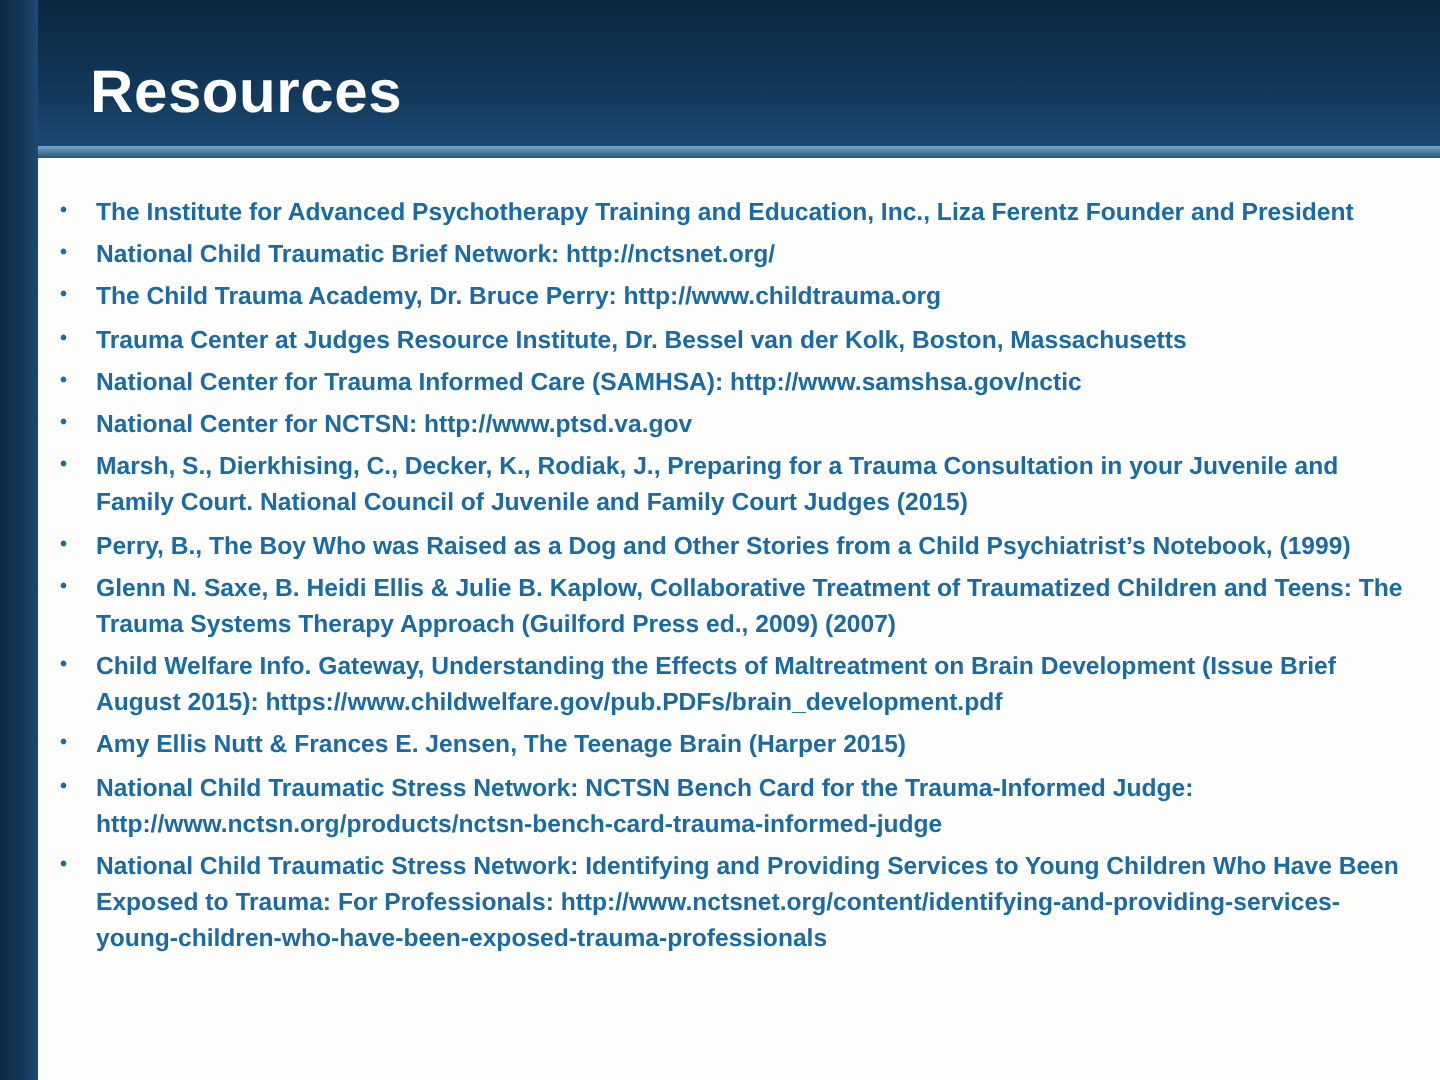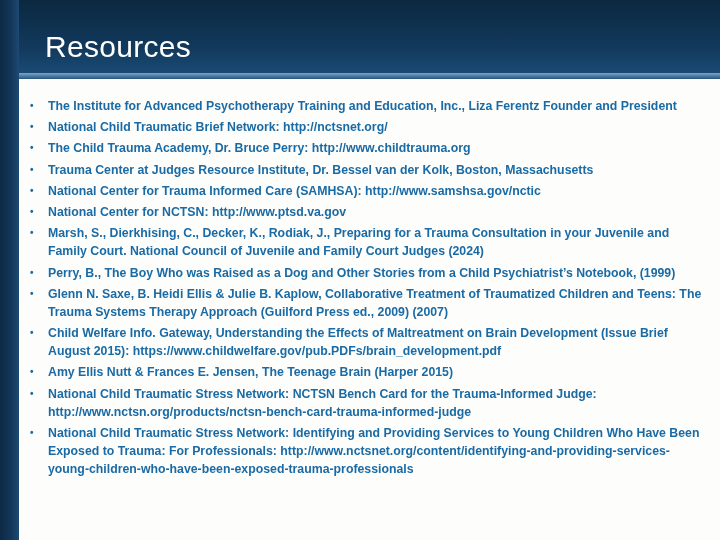--- a/index.html
+++ b/index.html
@@ -33,21 +33,21 @@
     height: 73px;
     background: linear-gradient(to bottom, #0b2840 0%, #12395c 65%, #1a4a74 100%);
     z-index: 2;
     display: flex;
     align-items: flex-end;
   }
   .header .title {
     margin: 0 0 9px 45px;
     color: #ffffff;
     font-size: 30px;
-    font-weight: normal;
+    font-weight: bold;
     letter-spacing: 0.3px;
   }
   .accent-line {
     position: absolute;
     top: 73px;
     left: 0;
     width: 100%;
     height: 6px;
     background: linear-gradient(to bottom, #7ba6cd 0%, #48799f 55%, #2a557d 100%);
     z-index: 2;
@@ -114,21 +114,21 @@
     <li>
       <span class="bullet-glyph">•</span>
       <span class="bullet-text">National Center for Trauma Informed Care (SAMHSA): http://www.samshsa.gov/nctic</span>
     </li>
     <li>
       <span class="bullet-glyph">•</span>
       <span class="bullet-text">National Center for NCTSN: http://www.ptsd.va.gov</span>
     </li>
     <li>
       <span class="bullet-glyph">•</span>
-      <span class="bullet-text">Marsh, S., Dierkhising, C., Decker, K., Rodiak, J., Preparing for a Trauma Consultation in your Juvenile and Family Court.  National Council of Juvenile and Family Court Judges (2024)</span>
+      <span class="bullet-text">Marsh, S., Dierkhising, C., Decker, K., Rodiak, J., Preparing for a Trauma Consultation in your Juvenile and Family Court.  National Council of Juvenile and Family Court Judges (2015)</span>
     </li>
     <li>
       <span class="bullet-glyph">•</span>
       <span class="bullet-text">Perry, B., The Boy Who was Raised as a Dog and Other Stories from a Child Psychiatrist’s Notebook, (1999)</span>
     </li>
     <li>
       <span class="bullet-glyph">•</span>
       <span class="bullet-text">Glenn N. Saxe, B. Heidi Ellis &amp; Julie B. Kaplow, Collaborative Treatment of Traumatized Children and Teens: The Trauma Systems Therapy Approach (Guilford Press ed., 2009) (2007)</span>
     </li>
     <li>

